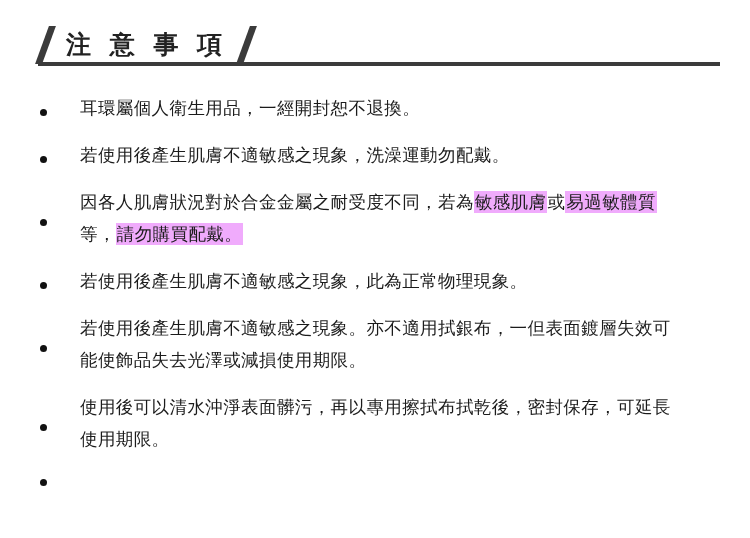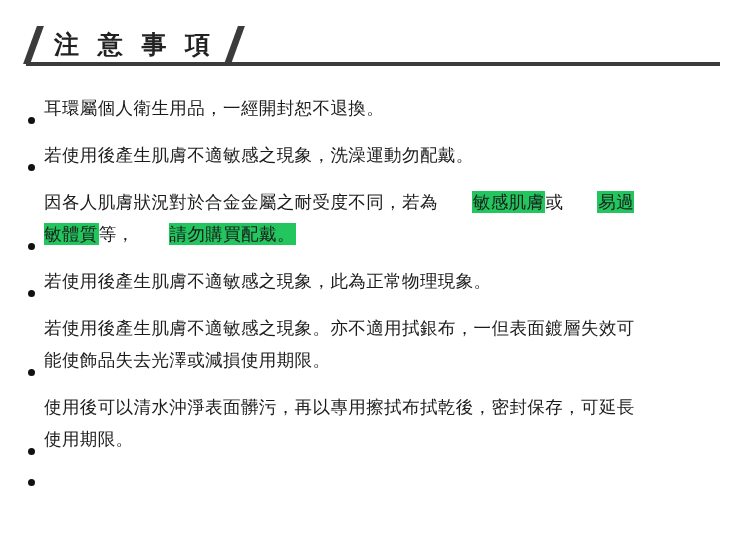--- a/index.html
+++ b/index.html
@@ -12,21 +12,21 @@
     background: #ffffff;
     font-family: "DejaVu Sans", "Liberation Sans", sans-serif;
     color: #1a1a1a;
     overflow: hidden;
   }
   .page {
     position: relative;
     width: 750px;
     height: 538px;
     box-sizing: border-box;
-    padding: 22px 30px 0 18px;
+    padding: 22px 30px 0 30px;
   }
 
   
   .heading {
     position: relative;
     height: 44px;
     display: flex;
     align-items: center;
     margin-left: 8px;
   }
@@ -69,22 +69,23 @@
   }
 
   
   .list {
     margin: 26px 0 0 0;
     padding: 0;
     list-style: none;
   }
   .item {
     display: flex;
-    align-items: flex-end;
+    align-items: center;
     margin-bottom: 15px;
+    gap: 24px;
   }
   .bullet {
     flex: none;
     width: 26px;
     display: flex;
     justify-content: center;
     padding-top: 9px;
   }
   .bullet i {
     display: block;
@@ -94,23 +95,22 @@
     border-radius: 50%;
   }
   .text {
     font-size: 17.5px;
     line-height: 32px;
     letter-spacing: 0.4px;
     color: #1b1b1b;
     max-width: 600px;
   }
   .hl {
-    background: #22c55e;
+    background: #f0abfc;
     padding: 1px 1px;
-    margin-left: 34px;
   }
 </style>
 </head>
 <body>
 
 <div class="page">
 
   <div class="heading">
     <span class="slash"></span>
     <span class="heading-title">注 意 事 項</span>

